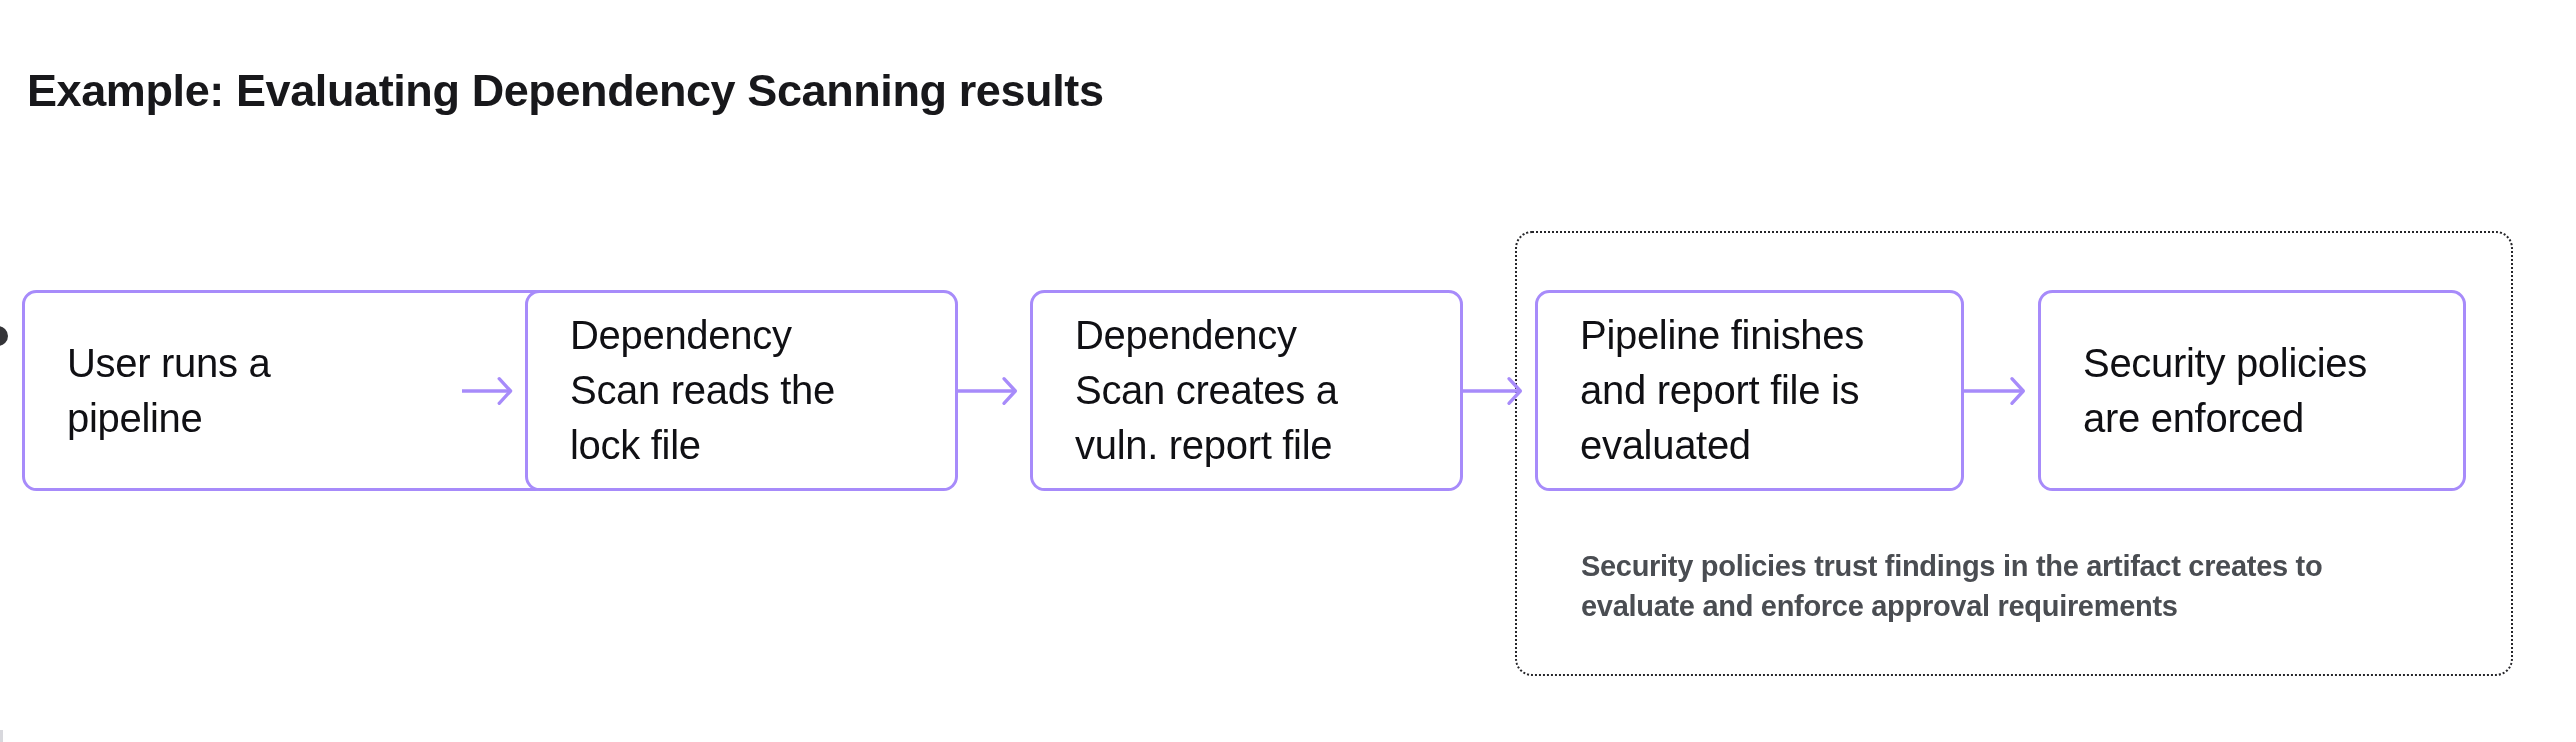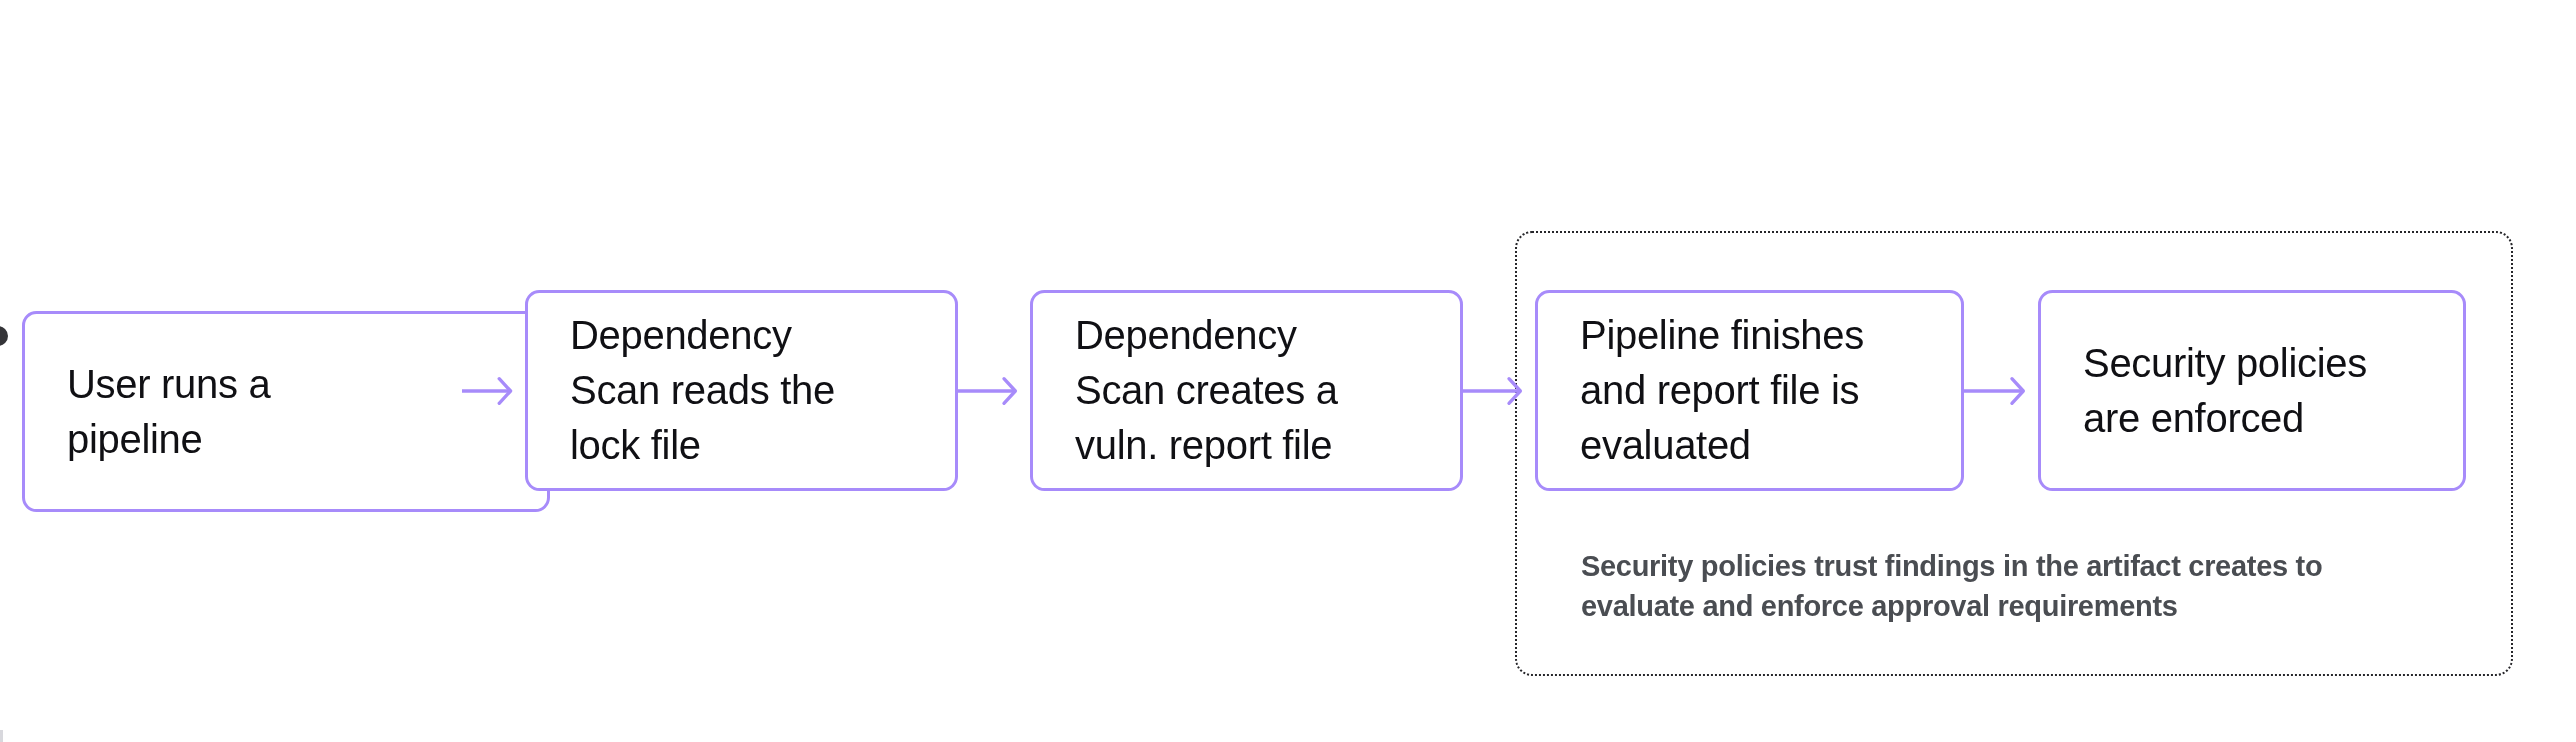--- a/index.html
+++ b/index.html
@@ -36,21 +36,21 @@
     position:absolute;top:290px;height:201px;
     border:3.4px solid var(--purple);border-radius:14.4px;
     box-sizing:border-box;background:#fff;
     display:flex;align-items:center;
   }
   .node-label{
     padding-left:42px;padding-right:9.6px;
     font-size:40px;line-height:55px;letter-spacing:-0.3px;
     color:var(--ink);white-space:pre-line;
   }
-  .n1{left:22px;width:528px;margin-top:21px;}
+  .n1{left:22px;width:528px;}
   .n2{left:525px;width:433px;}
   .n3{left:1030px;width:433px;}
   .n4{left:1535px;width:429px;}
   .n5{left:2038px;width:428px;}
   .arrow{position:absolute;top:372px;height:38px;}
   .a1{left:462px;width:63px;}
   .a2{left:958px;width:72px;}
   .a3{left:1463px;width:72px;}
   .a4{left:1964px;width:74px;}
   .arrow svg path{
@@ -64,20 +64,21 @@
   .edge-sliver{
     position:absolute;left:0;top:730px;width:2.9px;height:12.5px;
     background:#d8d8dd;
   }
 </style>
 </head>
 <body>
 
 <div class="canvas">
 
+  <div class="title">Example: Evaluating Dependency Scanning results</div>
 
   <div class="group"></div>
   <div class="caption">Security policies trust findings in the artifact creates to
 evaluate and enforce approval requirements</div>
 
   <div class="node n1">
     <div class="node-label">User runs a
 pipeline</div>
   </div>
   <div class="node n2">

